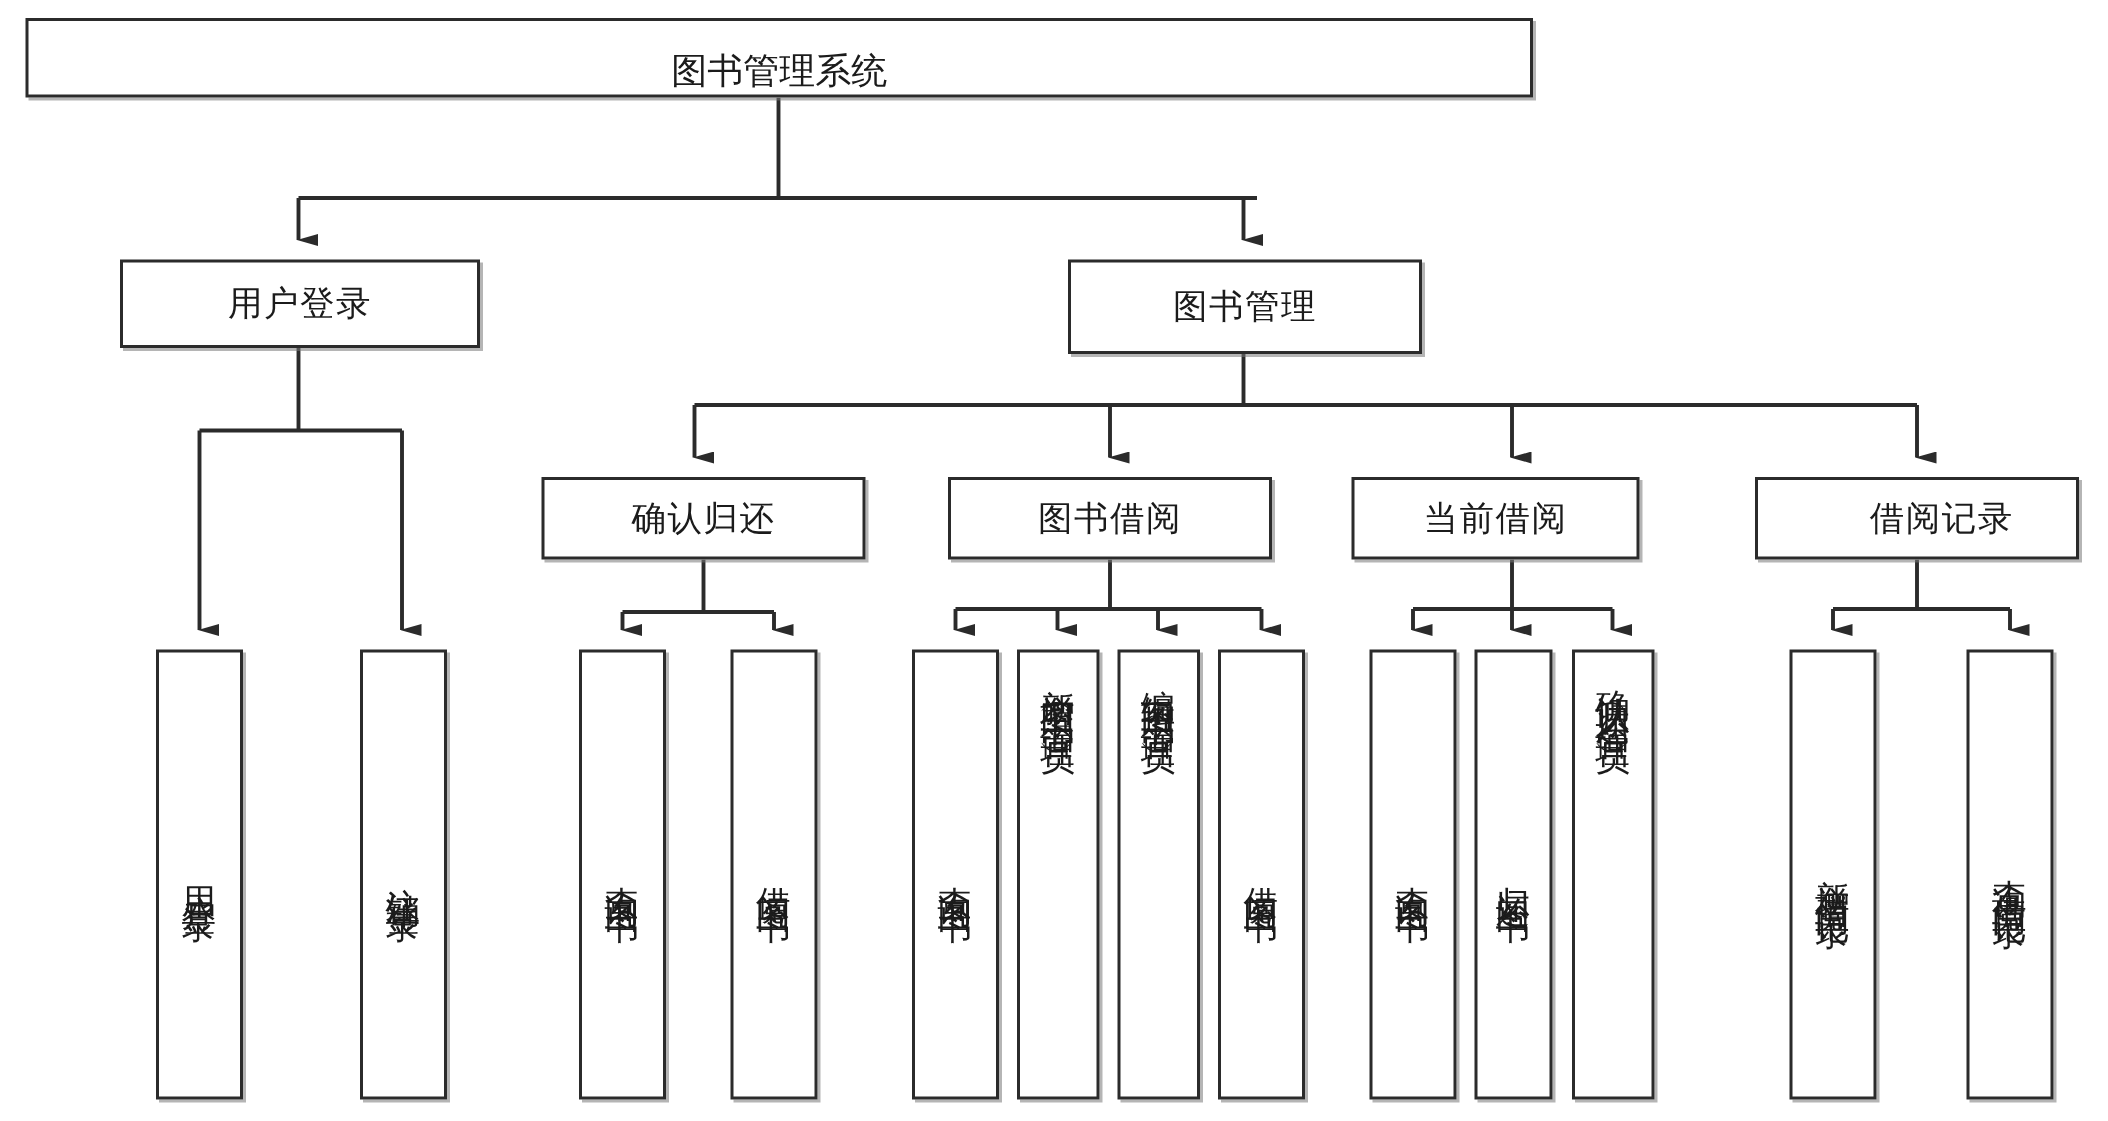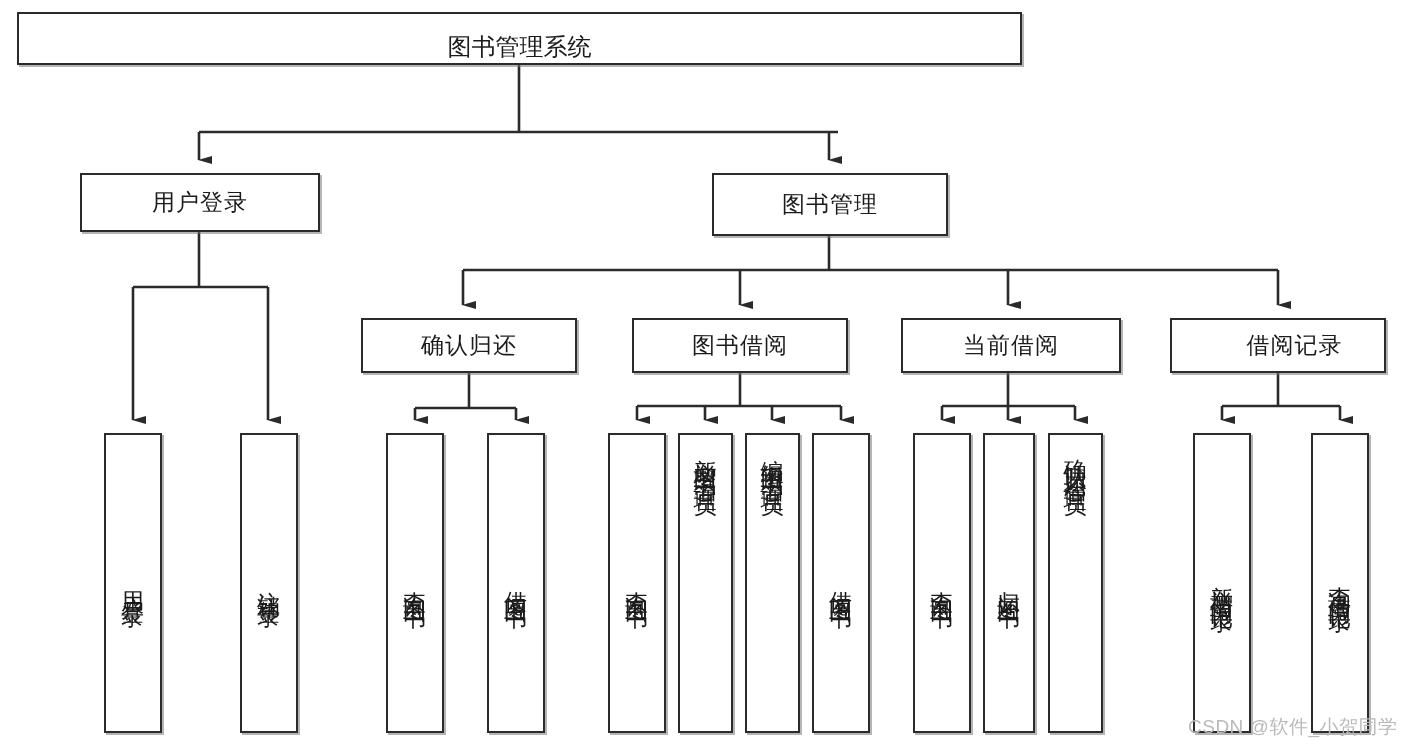--- a/index.html
+++ b/index.html
@@ -121,21 +121,21 @@
   <div class="node h" style="left:712px;top:173px;width:236px;height:63px;">
     <span>图书管理</span>
   </div>
 
   <div class="node h" style="left:361px;top:318px;width:216px;height:55px;">
     <span>确认归还</span>
   </div>
   <div class="node h" style="left:632px;top:318px;width:216px;height:55px;text-align:center;">
     <span>图书借阅</span>
   </div>
-  <div class="node h" style="left:901px;top:318px;width:220px;height:55px;">
+  <div class="node h" style="left:901px;top:318px;width:192px;height:55px;">
     <span>当前借阅</span>
   </div>
   <div class="node h" style="left:1170px;top:318px;width:216px;height:55px;padding-left:33px;">
     <span>借阅记录</span>
   </div>
 
   <div class="leaf mid" style="left:104px;top:433px;width:58px;height:300px;">
     <span class="vtxt">用户登录</span>
   </div>
   <div class="leaf mid" style="left:240px;top:433px;width:58px;height:300px;">
@@ -172,15 +172,14 @@
     <span class="vtxt">确认归还（管理员）</span>
   </div>
 
   <div class="leaf mid" style="left:1193px;top:433px;width:58px;height:300px;">
     <span class="vtxt">新增借阅记录</span>
   </div>
   <div class="leaf mid" style="left:1311px;top:433px;width:58px;height:300px;">
     <span class="vtxt">查询借阅记录</span>
   </div>
 
-  <div class="wm">CSDN @软件_小贺同学</div>
 
 </div>
 
 </body></html>

